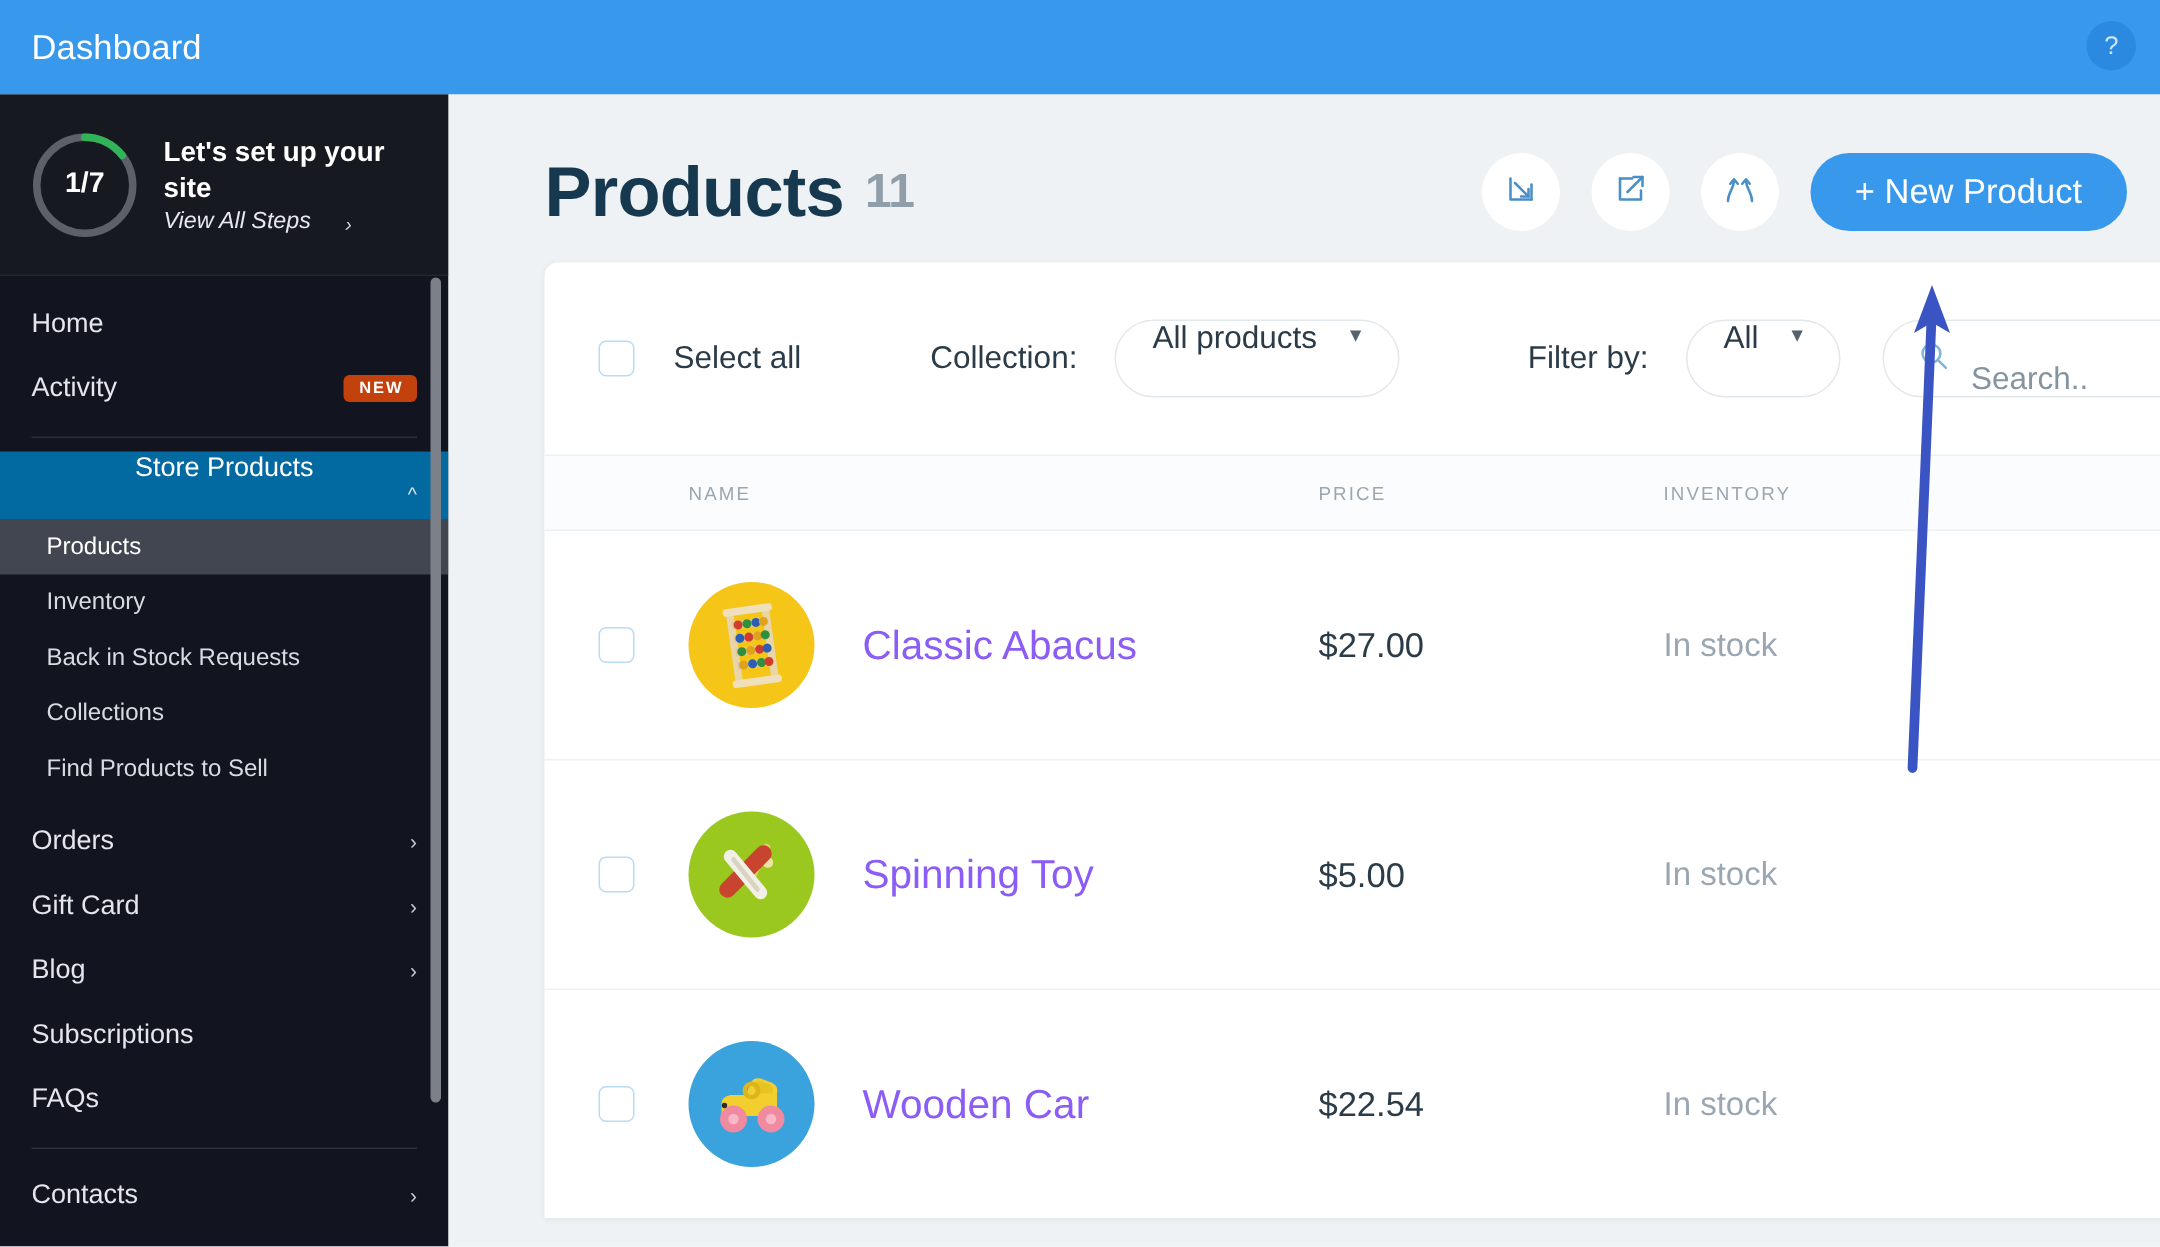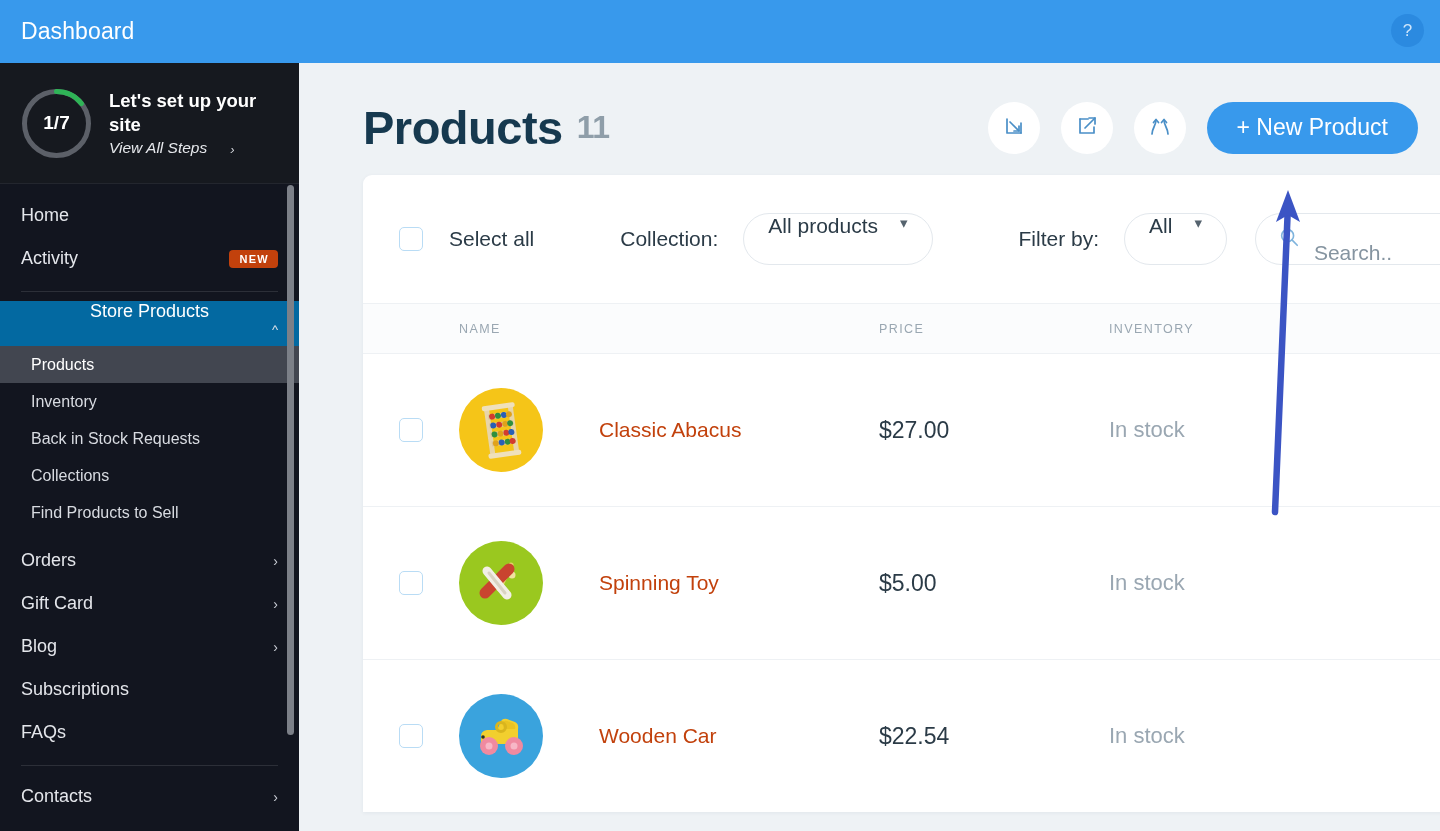--- a/index.html
+++ b/index.html
@@ -201,21 +201,21 @@
   .row-check { width: 96px; padding-left: 36px; }
   .row-name {
     width: 420px; display: flex; align-items: center; gap: 0;
   }
   .thumb {
     width: 84px; height: 84px; border-radius: 50%;
     flex: 0 0 84px; position: relative; overflow: hidden;
   }
   .thumb svg { display: block; }
   .pname {
-    margin-left: 56px; font-size: 21px; color: #c2410c;
+    margin-left: 32px; font-size: 27px; color: #8b5cf6;
   }
   .row-price { width: 230px; font-size: 23px; color: #2b3b47; }
   .row-inv { flex: 1; font-size: 22px; color: #9aa7b2; }
 
   
   .annot {
     position: absolute; left: 0; top: 0;
     width: 1440px; height: 831px;
     pointer-events: none;
   }

